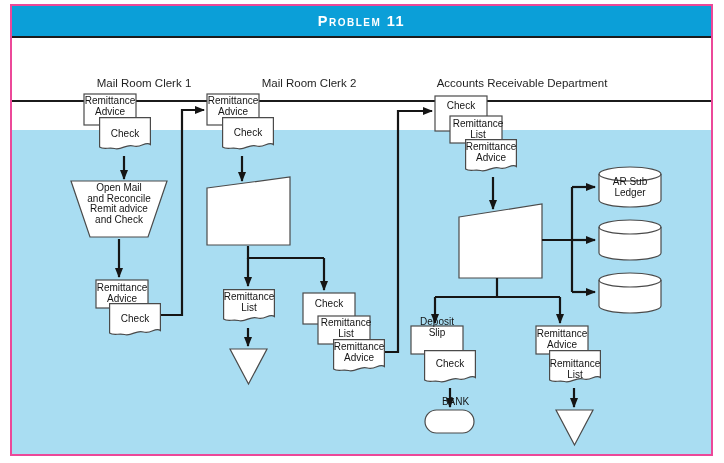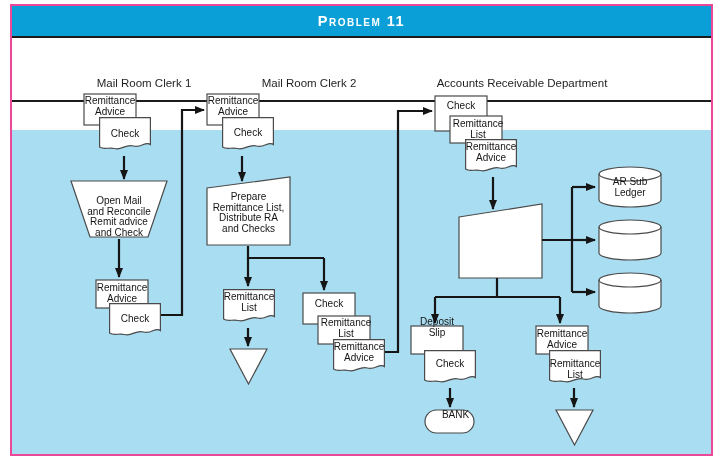--- a/index.html
+++ b/index.html
@@ -101,52 +101,48 @@
       <path class="flowline" d="M435,297 V323" marker-end="url(#ah)"></path>
       <path class="flowline" d="M560,297 V323" marker-end="url(#ah)"></path>
       <path class="flowline" d="M450,388 V407" marker-end="url(#ah)"></path>
       <path class="flowline" d="M574,388 V407" marker-end="url(#ah)"></path>
     </g>
   </svg>
 
   <div class="lbl" style="left:82px;top:96px;width:56px">Remittance
 Advice</div>
   <div class="lbl" style="left:99px;top:129px;width:52px">Check</div>
-  <div class="lbl" style="left:75px;top:196px;width:88px">Open Mail
+  <div class="lbl" style="left:75px;top:183px;width:88px">Open Mail
 and Reconcile
 Remit advice
 and Check</div>
   <div class="lbl" style="left:94px;top:283px;width:56px">Remittance
 Advice</div>
   <div class="lbl" style="left:109px;top:314px;width:52px">Check</div>
 
   <div class="lbl" style="left:205px;top:96px;width:56px">Remittance
 Advice</div>
   <div class="lbl" style="left:222px;top:128px;width:52px">Check</div>
-  <div class="lbl" style="left:208px;top:192px;width:81px">Prepare
-Remittance List,
-Distribute RA
-and Checks</div>
   <div class="lbl" style="left:221px;top:292px;width:56px">Remittance
 List</div>
   <div class="lbl" style="left:303px;top:299px;width:52px">Check</div>
   <div class="lbl" style="left:318px;top:318px;width:56px">Remittance
 List</div>
   <div class="lbl" style="left:331px;top:342px;width:56px">Remittance
 Advice</div>
 
   <div class="lbl" style="left:435px;top:101px;width:52px">Check</div>
   <div class="lbl" style="left:450px;top:119px;width:56px">Remittance
 List</div>
   <div class="lbl" style="left:463px;top:142px;width:56px">Remittance
 Advice</div>
   <div class="lbl" style="left:598px;top:177px;width:64px">AR Sub
 Ledger</div>
   <div class="lbl" style="left:409px;top:317px;width:56px">Deposit
 Slip</div>
   <div class="lbl" style="left:424px;top:359px;width:52px">Check</div>
-  <div class="lbl" style="left:425px;top:410px;width:61px">BANK</div>
+  <div class="lbl" style="left:425px;top:397px;width:61px">BANK</div>
   <div class="lbl" style="left:534px;top:329px;width:56px">Remittance
 Advice</div>
   <div class="lbl" style="left:547px;top:359px;width:56px">Remittance
 List</div>
 
 </div>
 
 </body></html>

